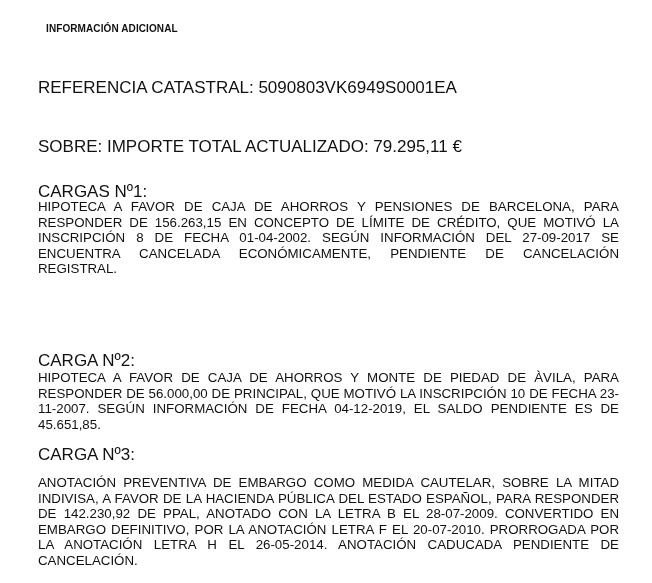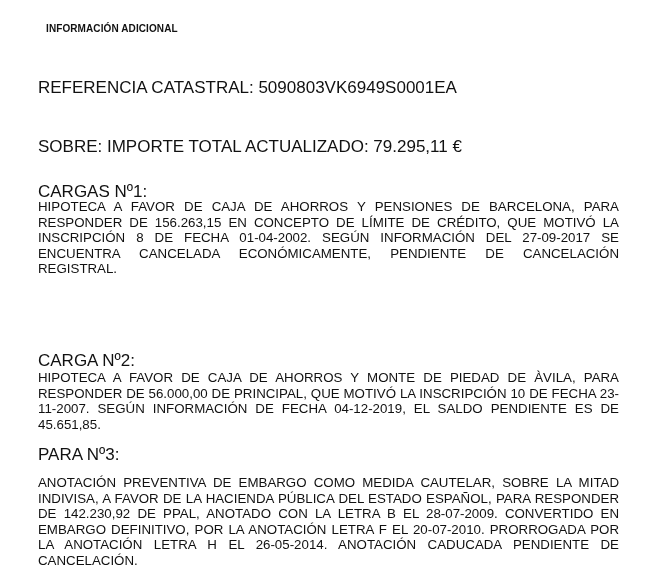--- a/index.html
+++ b/index.html
@@ -58,15 +58,15 @@
   <p class="line" style="top:78px;">REFERENCIA CATASTRAL: 5090803VK6949S0001EA</p>
 
   <p class="line" style="top:137px;">SOBRE: IMPORTE TOTAL ACTUALIZADO: 79.295,11 €</p>
 
   <p class="line" style="top:182px;">CARGAS Nº1:</p>
   <p class="para" style="top:199px;">HIPOTECA A FAVOR DE CAJA DE AHORROS Y PENSIONES DE BARCELONA, PARA RESPONDER DE 156.263,15 EN CONCEPTO DE LÍMITE DE CRÉDITO, QUE MOTIVÓ LA INSCRIPCIÓN 8 DE FECHA 01-04-2002. SEGÚN INFORMACIÓN DEL 27-09-2017 SE ENCUENTRA CANCELADA ECONÓMICAMENTE, PENDIENTE DE CANCELACIÓN REGISTRAL.</p>
 
   <p class="line" style="top:327px;margin-top:24px;">CARGA Nº2:</p>
   <p class="para" style="top:370px;">HIPOTECA A FAVOR DE CAJA DE AHORROS Y MONTE DE PIEDAD DE ÀVILA, PARA RESPONDER DE 56.000,00 DE PRINCIPAL, QUE MOTIVÓ LA INSCRIPCIÓN 10 DE FECHA 23-11-2007. SEGÚN INFORMACIÓN DE FECHA 04-12-2019, EL SALDO PENDIENTE ES DE 45.651,85.</p>
 
-  <p class="line" style="top:445px;">PARA Nº3:</p>
+  <p class="line" style="top:445px;">CARGA Nº3:</p>
   <p class="para" style="top:475px;">ANOTACIÓN PREVENTIVA DE EMBARGO COMO MEDIDA CAUTELAR, SOBRE LA MITAD INDIVISA, A FAVOR DE LA HACIENDA PÚBLICA DEL ESTADO ESPAÑOL, PARA RESPONDER DE 142.230,92 DE PPAL, ANOTADO CON LA LETRA B EL 28-07-2009. CONVERTIDO EN EMBARGO DEFINITIVO, POR LA ANOTACIÓN LETRA F EL 20-07-2010. PRORROGADA POR LA ANOTACIÓN LETRA H EL 26-05-2014. ANOTACIÓN CADUCADA PENDIENTE DE CANCELACIÓN.</p>
 </div>
 
 </body></html>

